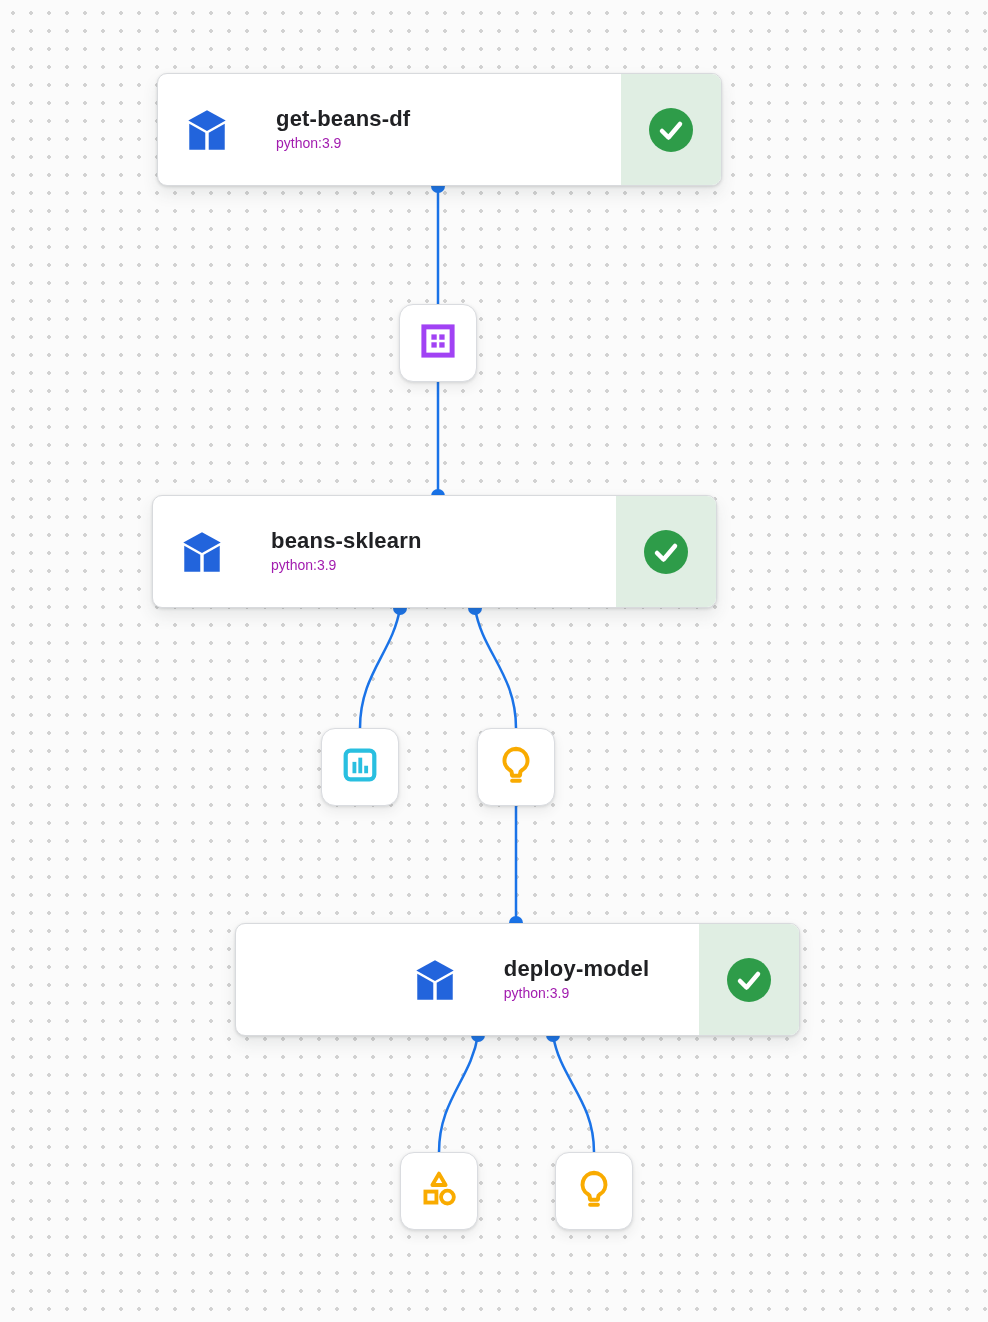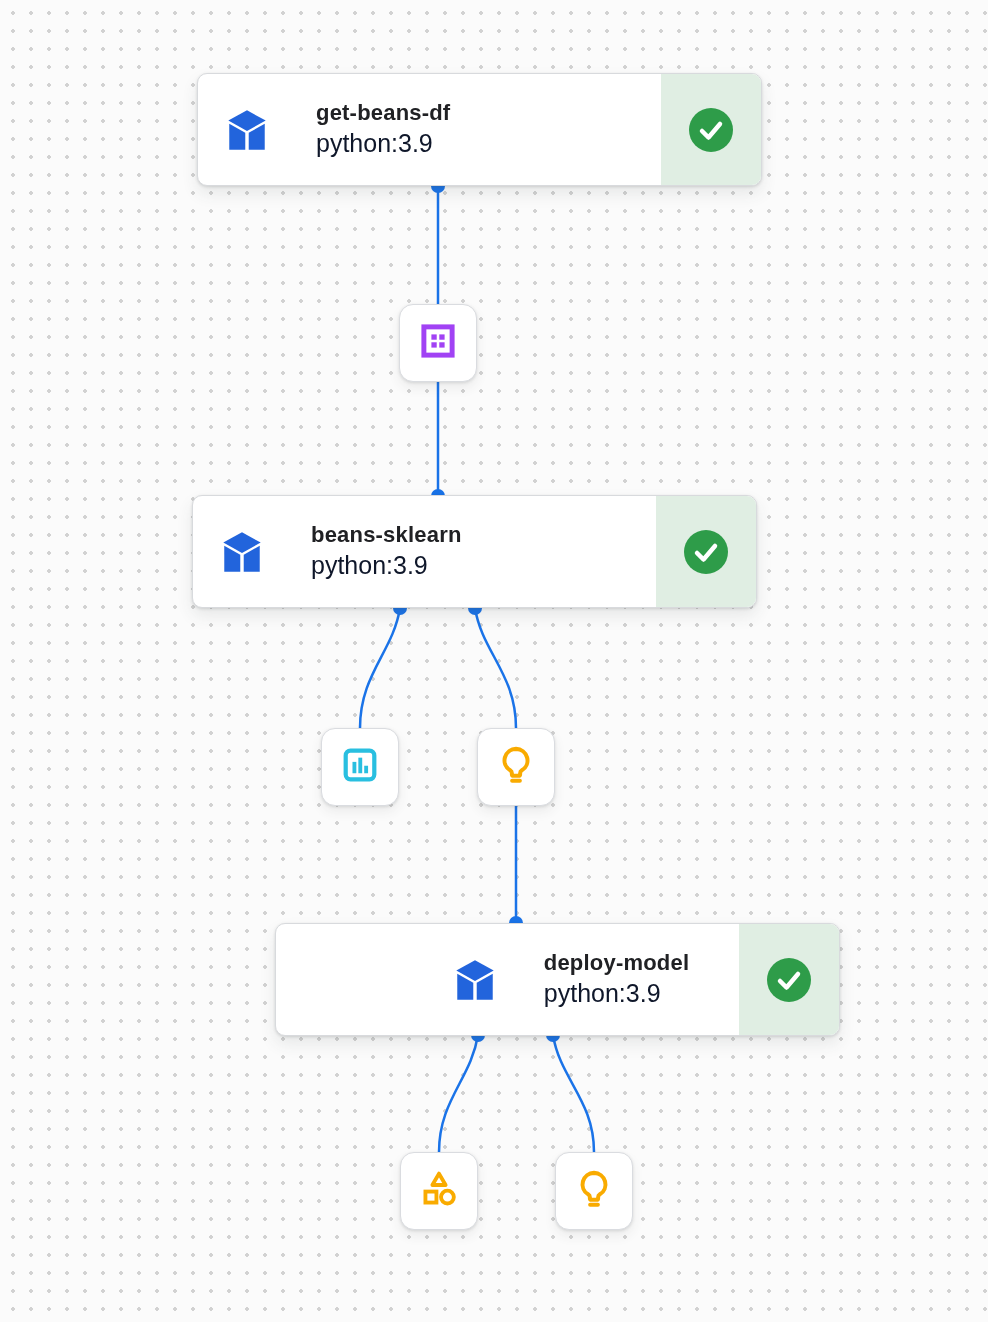--- a/index.html
+++ b/index.html
@@ -26,38 +26,37 @@
   
   .node {
     position:absolute;
     width:565px; height:113px;
     background:#FFFFFF;
     border:1px solid #D8DADD;
     border-radius:10px;
     box-shadow:0 1px 3px rgba(60,64,67,.18), 0 8px 16px rgba(60,64,67,.10);
     display:flex; align-items:center;
     cursor:pointer;
-    margin-left:40px;
   }
   .node-icon {
     width:46px; height:46px;
     margin-left:26px;
     flex:0 0 auto;
     display:flex; align-items:center; justify-content:center;
   }
   .node-text {
     margin-left:46px;
     display:flex; flex-direction:column; gap:5px;
   }
   .node-title {
     font-size:22px; font-weight:700; color:#202124;
     letter-spacing:0.2px; line-height:1.1;
   }
   .node-subtitle {
-    font-size:25px; font-weight:400; color:#0f172a;
+    font-size:14px; font-weight:400; color:#a21caf;
     line-height:1.1;
   }
   .node-status {
     position:absolute; right:0; top:0;
     width:100px; height:100%;
     background:#E0EEE3;
     border-radius:0 9px 9px 0;
     display:flex; align-items:center; justify-content:center;
   }
   .check-circle {

